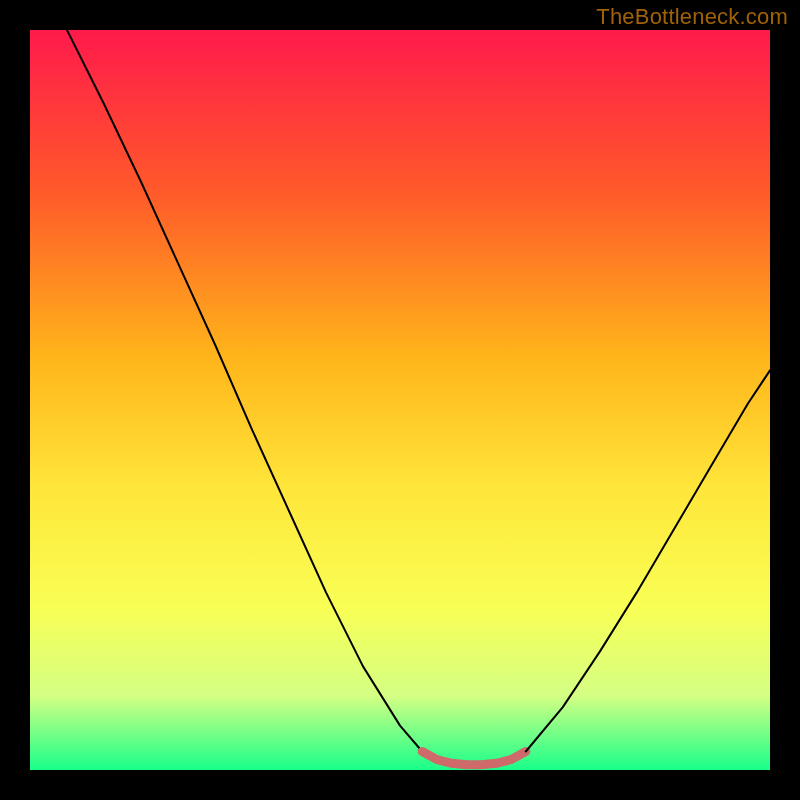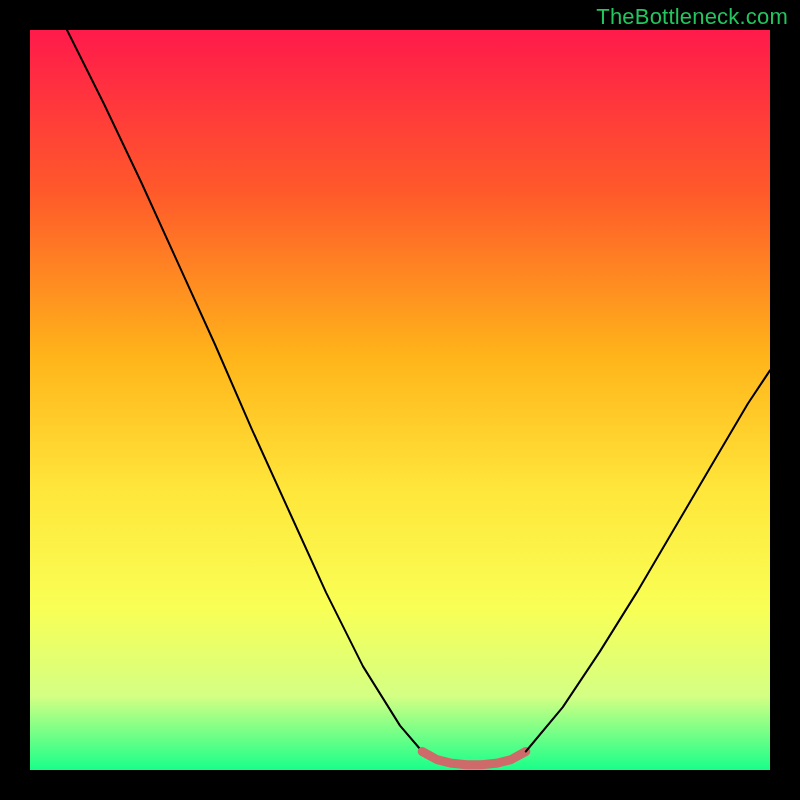--- a/index.html
+++ b/index.html
@@ -14,21 +14,21 @@
   .frame {
     position: relative;
     width: 800px;
     height: 800px;
     background: #000;
   }
   .watermark {
     position: absolute;
     top: 4px;
     right: 12px;
-    color: #22c55e;
+    color: #a16207;
     font-size: 22px;
     font-weight: 500;
     letter-spacing: 0.2px;
     z-index: 10;
   }
   .plot {
     position: absolute;
     left: 30px;
     top: 30px;
     width: 740px;

